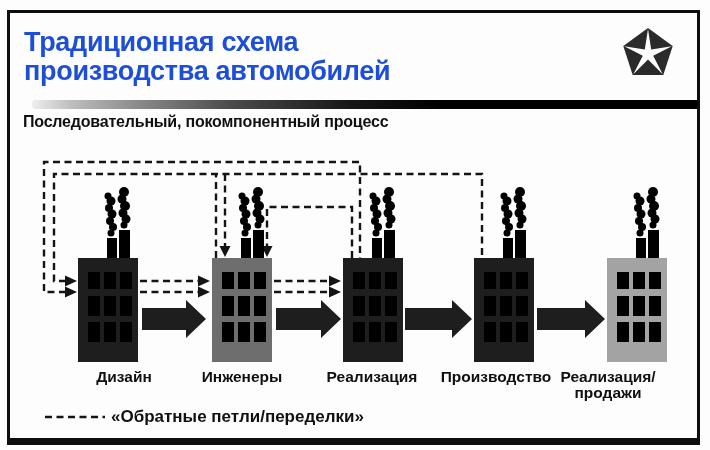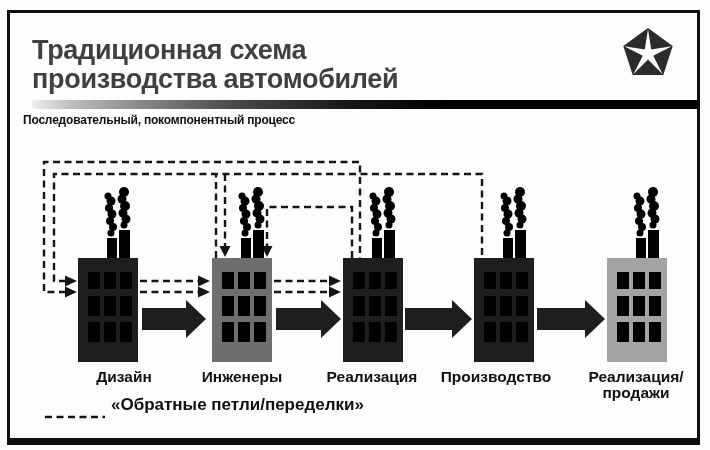--- a/index.html
+++ b/index.html
@@ -6,42 +6,42 @@
   body{
     width:710px;height:450px;position:relative;background:#fdfdfd;
     font-family:"Liberation Sans","DejaVu Sans",sans-serif;color:#111;
     overflow:hidden;
   }
   .frame{
     position:absolute;left:7px;top:10px;right:10px;bottom:5px;
     border:3px solid #0e0e0e;border-bottom-width:7px;pointer-events:none;
   }
   .title{
-    position:absolute;left:24px;top:36px;
+    position:absolute;left:24px;top:28px;
     font-size:27px;line-height:29px;font-weight:bold;letter-spacing:-0.3px;
-    white-space:pre-line;color:#404040;margin-left:8px;
+    white-space:pre-line;color:#1d4ed8;
   }
   .divider{
     position:absolute;left:32px;top:100px;width:666px;height:9px;
     background:linear-gradient(to right,#eeeeee 0%,#bdbdbd 6%,#8a8a8a 16%,#4a4a4a 30%,#161616 48%,#000 62%,#000 100%);
     border-radius:4px 0 0 4px;
   }
   .subtitle{
     position:absolute;left:23px;top:113px;
-    font-size:12px;font-weight:bold;letter-spacing:-0.2px;color:#101010;
+    font-size:16px;font-weight:bold;letter-spacing:-0.2px;color:#101010;
   }
   .logo{position:absolute;left:622px;top:28px;width:52px;height:52px;}
   .diagram{position:absolute;left:0;top:0;width:710px;height:450px;}
   .stage-label{
     position:absolute;top:369px;transform:translateX(-50%);
     font-size:15.5px;font-weight:bold;text-align:center;white-space:pre-line;
     line-height:16px;color:#101010;
   }
   .legend-label{
-    position:absolute;left:111px;top:395px;
+    position:absolute;left:111px;top:407px;
     font-size:17px;font-weight:bold;color:#101010;
   }
   
   .dash{fill:none;stroke:#141414;stroke-width:2.4;stroke-dasharray:7 4.5;}
   .ah{fill:#141414;stroke:none;}
   .solid-arrow{fill:#1e1e1e;}
   .pentagon{fill:#2b2b2b;}
   .star{fill:#ffffff;}
 </style>
 </head>
@@ -156,16 +156,16 @@
     <path class="solid-arrow" d="M537,308 H585 V300 L605,319 L585,338 V330 H537 Z"></path>
   </g>
 
   <path class="dash" d="M45,417 H105"></path>
 </svg>
 
 <div class="stage-label" style="left:124px;">Дизайн</div>
 <div class="stage-label" style="left:242px;">Инженеры</div>
 <div class="stage-label" style="left:372px;">Реализация</div>
 <div class="stage-label" style="left:476px;margin-left:20px;">Производство</div>
-<div class="stage-label" style="left:636px;">Реализация/
+<div class="stage-label" style="left:608px;">Реализация/
 продажи</div>
 
 <div class="legend-label">«Обратные петли/переделки»</div>
 
 </body></html>

